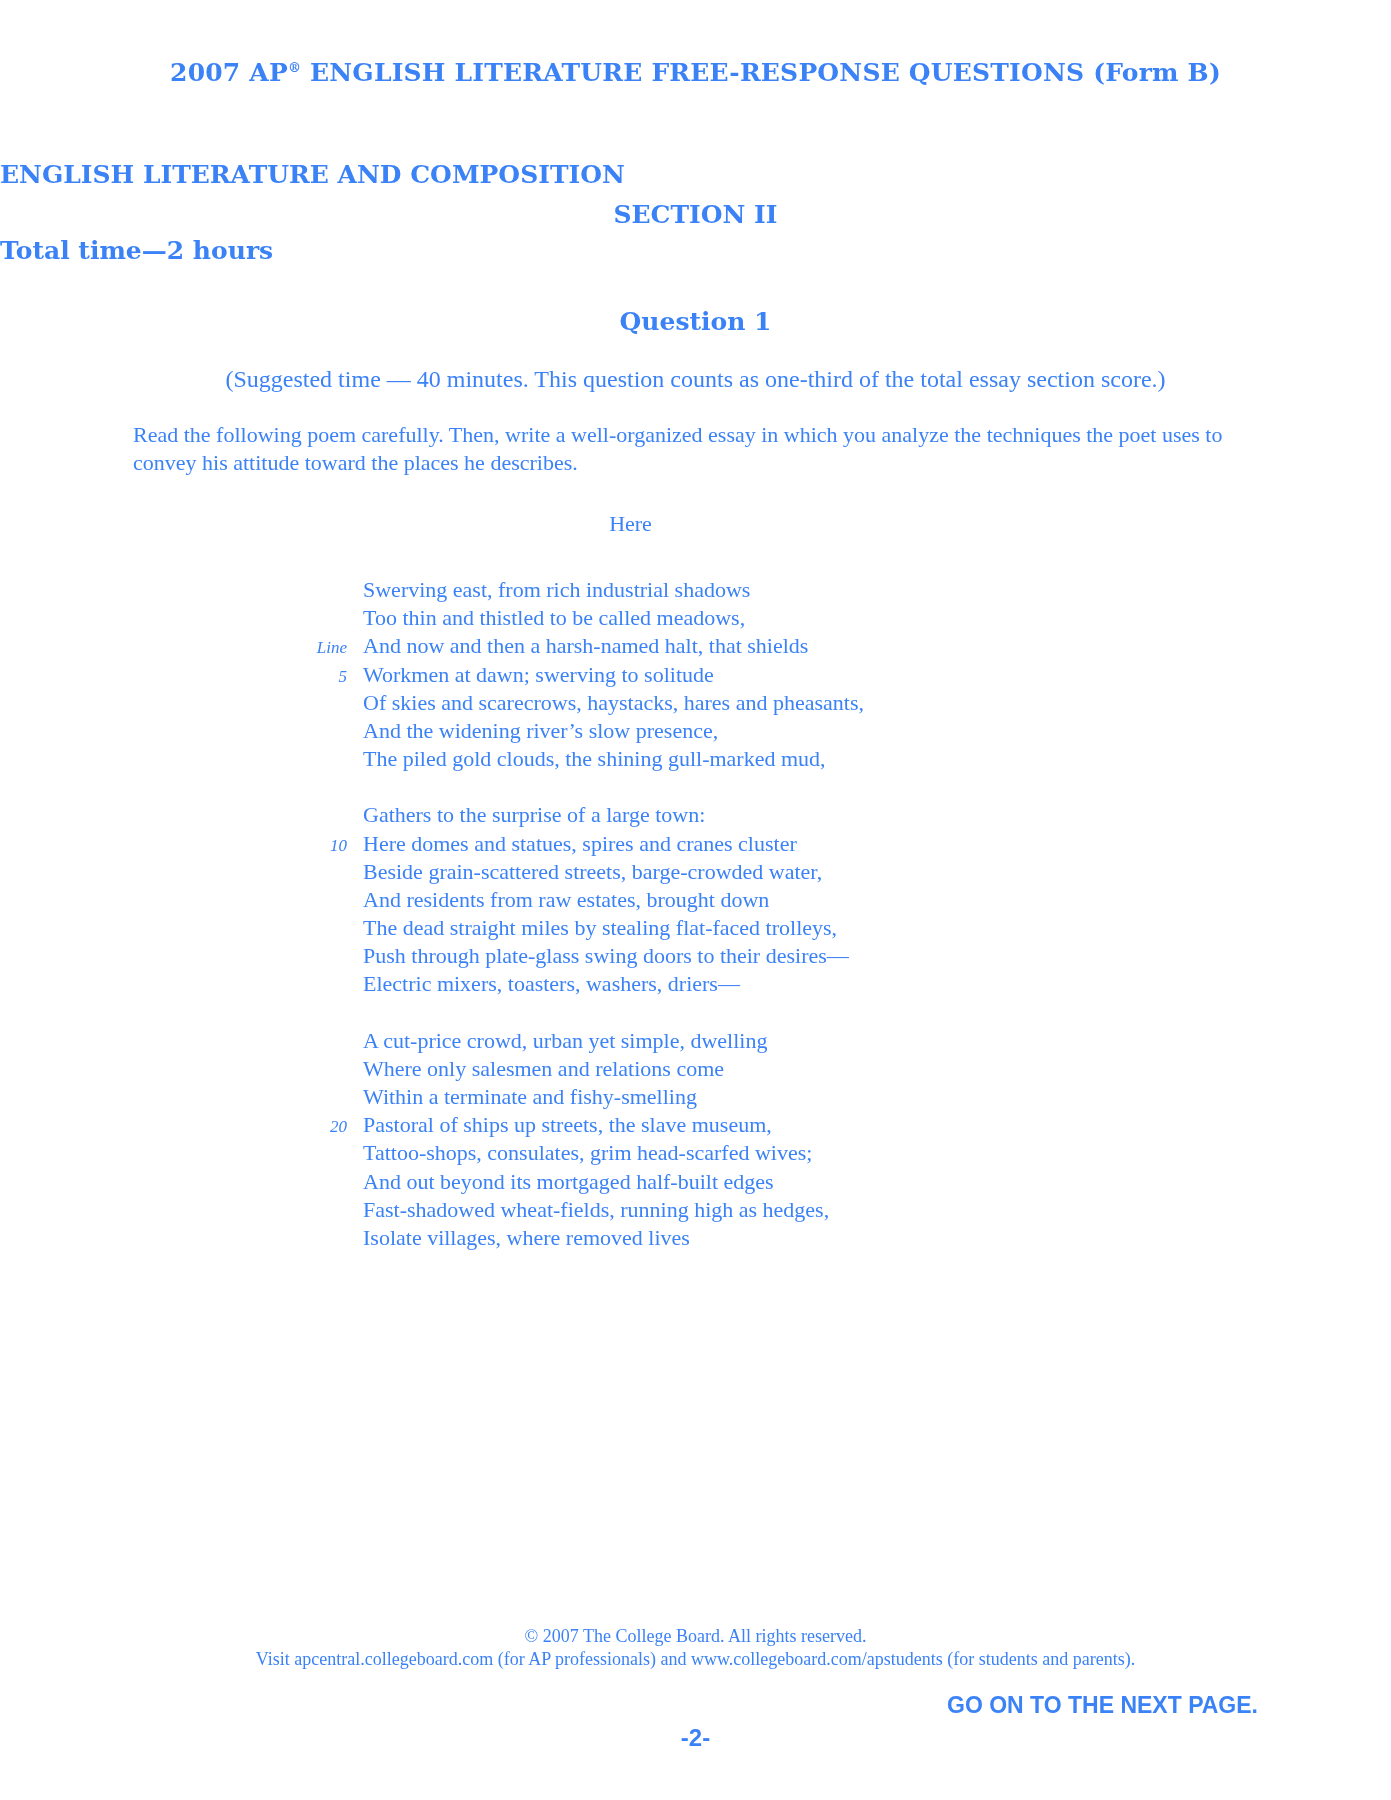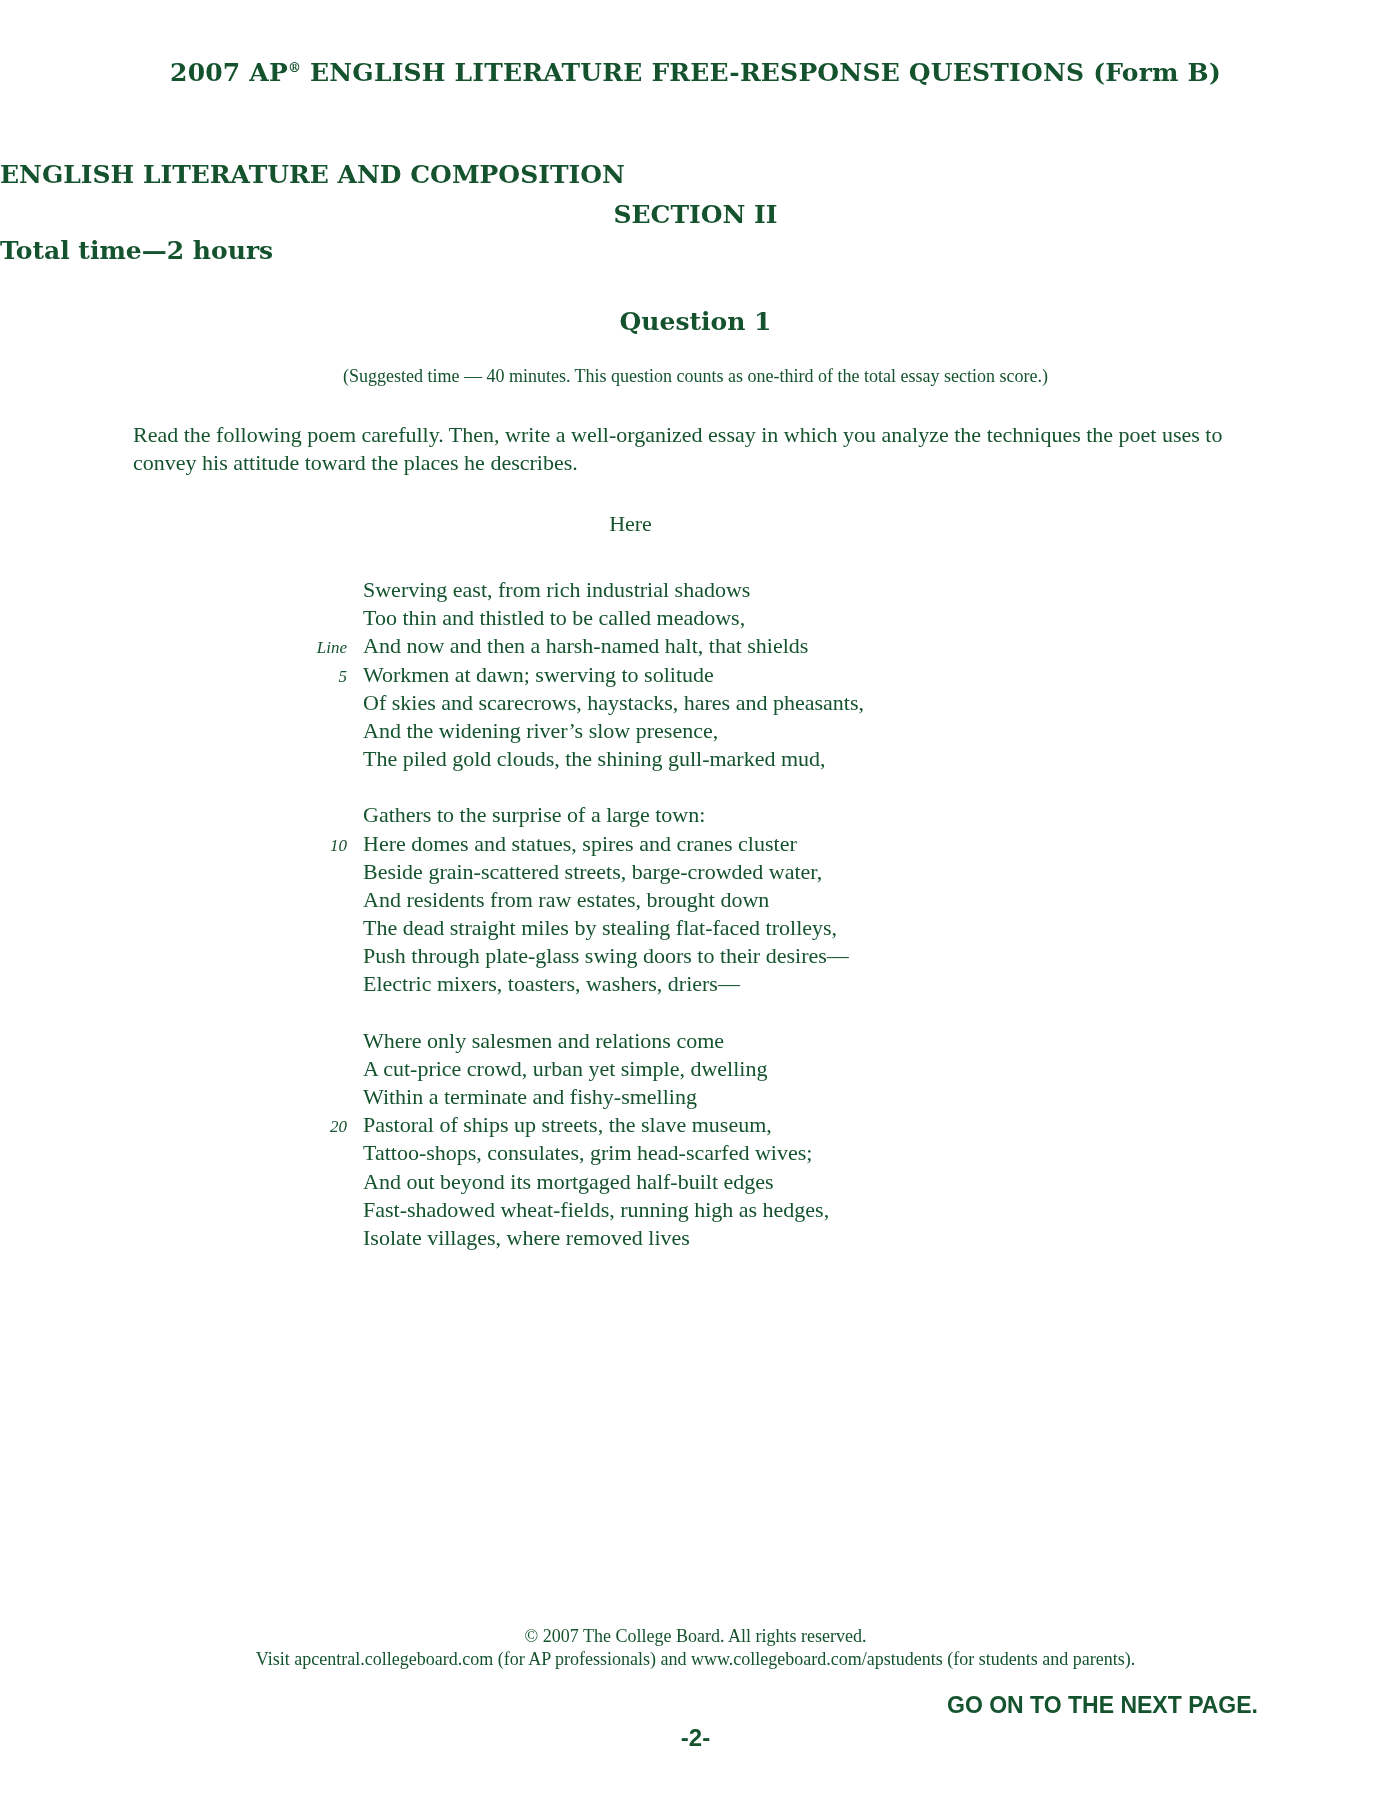--- a/index.html
+++ b/index.html
@@ -5,21 +5,21 @@
   html, body {
     margin: 0;
     padding: 0;
     background: #ffffff;
   }
   .page {
     position: relative;
     width: 1391px;
     height: 1800px;
     background: #ffffff;
-    color: #14532d;
+    color: #3b82f6;
     font-family: "Liberation Serif", serif;
     overflow: hidden;
   }
   .abs { position: absolute; left: 0; right: 0; }
 
   .title {
     top: 58px;
     text-align: center;
     font-family: "DejaVu Serif", serif;
     font-weight: bold;
@@ -56,21 +56,21 @@
   .question {
     top: 307px;
     text-align: center;
     font-family: "DejaVu Serif", serif;
     font-weight: bold;
     font-size: 25px;
   }
   .suggested {
     top: 366px;
     text-align: center;
-    font-size: 18px;
+    font-size: 24px;
   }
   .para {
     position: absolute;
     top: 421px;
     left: 133px;
     width: 1127px;
     font-size: 22px;
     line-height: 28px;
     text-align: left;
   }
@@ -212,25 +212,25 @@
           <span class="ltext">Push through plate-glass swing doors to their desires—</span>
         </div>
         <div class="pline">
           <span class="lnum"></span>
           <span class="ltext">Electric mixers, toasters, washers, driers—</span>
         </div>
       </div>
       <div class="stanza">
         <div class="pline">
           <span class="lnum"></span>
+          <span class="ltext">A cut-price crowd, urban yet simple, dwelling</span>
+        </div>
+        <div class="pline">
+          <span class="lnum"></span>
           <span class="ltext">Where only salesmen and relations come</span>
-        </div>
-        <div class="pline">
-          <span class="lnum"></span>
-          <span class="ltext">A cut-price crowd, urban yet simple, dwelling</span>
         </div>
         <div class="pline">
           <span class="lnum"></span>
           <span class="ltext">Within a terminate and fishy-smelling</span>
         </div>
         <div class="pline">
           <span class="lnum">20</span>
           <span class="ltext">Pastoral of ships up streets, the slave museum,</span>
         </div>
         <div class="pline">

